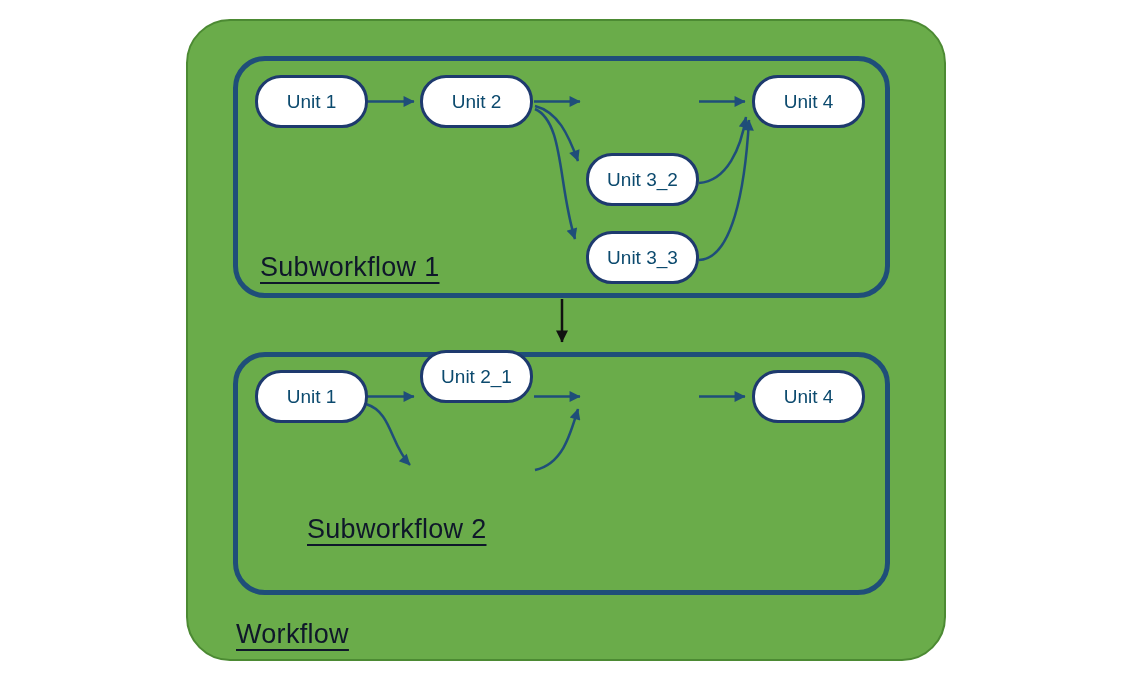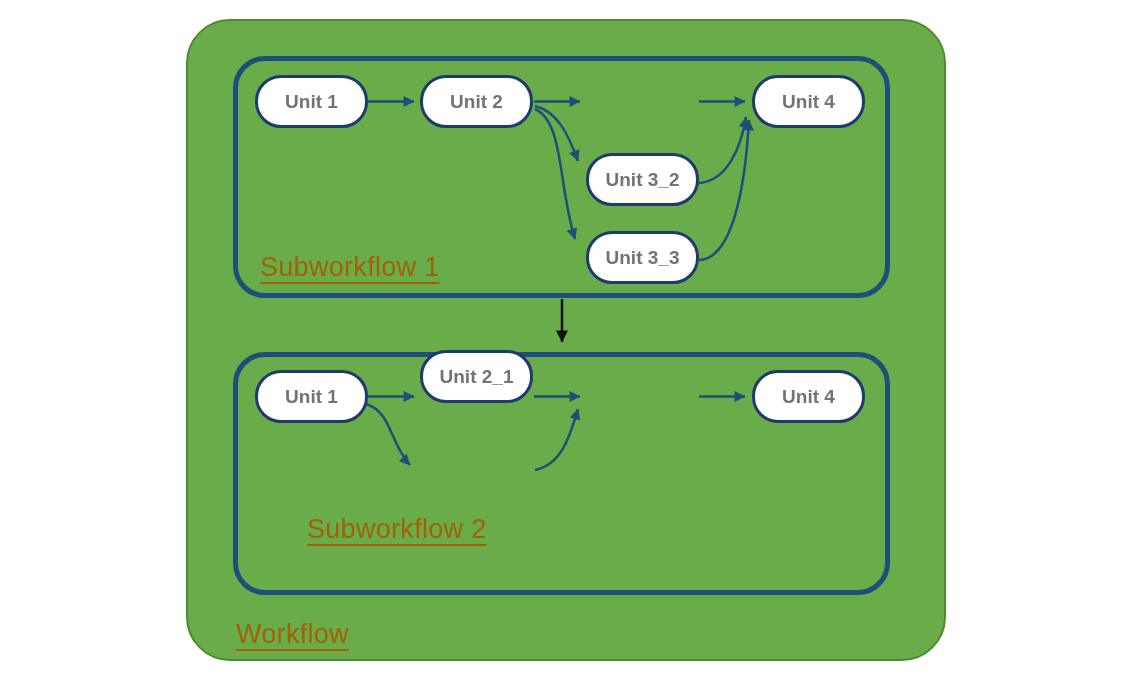--- a/index.html
+++ b/index.html
@@ -31,21 +31,21 @@
     width: 657px;
     border: 5px solid #1f4e79;
     border-radius: 32px;
     box-sizing: border-box;
     background: transparent;
   }
   .sw1 { left: 233px; top: 56px; height: 242px; }
   .sw2 { left: 233px; top: 352px; height: 243px; }
   .group-label {
     position: absolute;
-    color: #a16207;
+    color: #0f172a;
     font-size: 27px;
     font-weight: 400;
     text-decoration: underline;
     text-decoration-thickness: 2px;
     text-underline-offset: 6px;
     letter-spacing: 0.3px;
     white-space: nowrap;
   }
   .sw1-label { left: 260px; top: 252px; }
   .sw2-label { left: 260px; top: 514px; margin-left: 47px; }
@@ -54,23 +54,23 @@
     position: absolute;
     width: 113px;
     height: 53px;
     background: #ffffff;
     border: 3px solid #1e3a6e;
     border-radius: 26px;
     box-sizing: border-box;
     display: flex;
     align-items: center;
     justify-content: center;
-    color: #737373;
+    color: #0c4a6e;
     font-size: 19px;
-    font-weight: 700;
+    font-weight: 400;
     white-space: nowrap;
   }
   .edges-layer {
     position: absolute;
     left: 0;
     top: 0;
     width: 1143px;
     height: 685px;
     pointer-events: none;
   }

